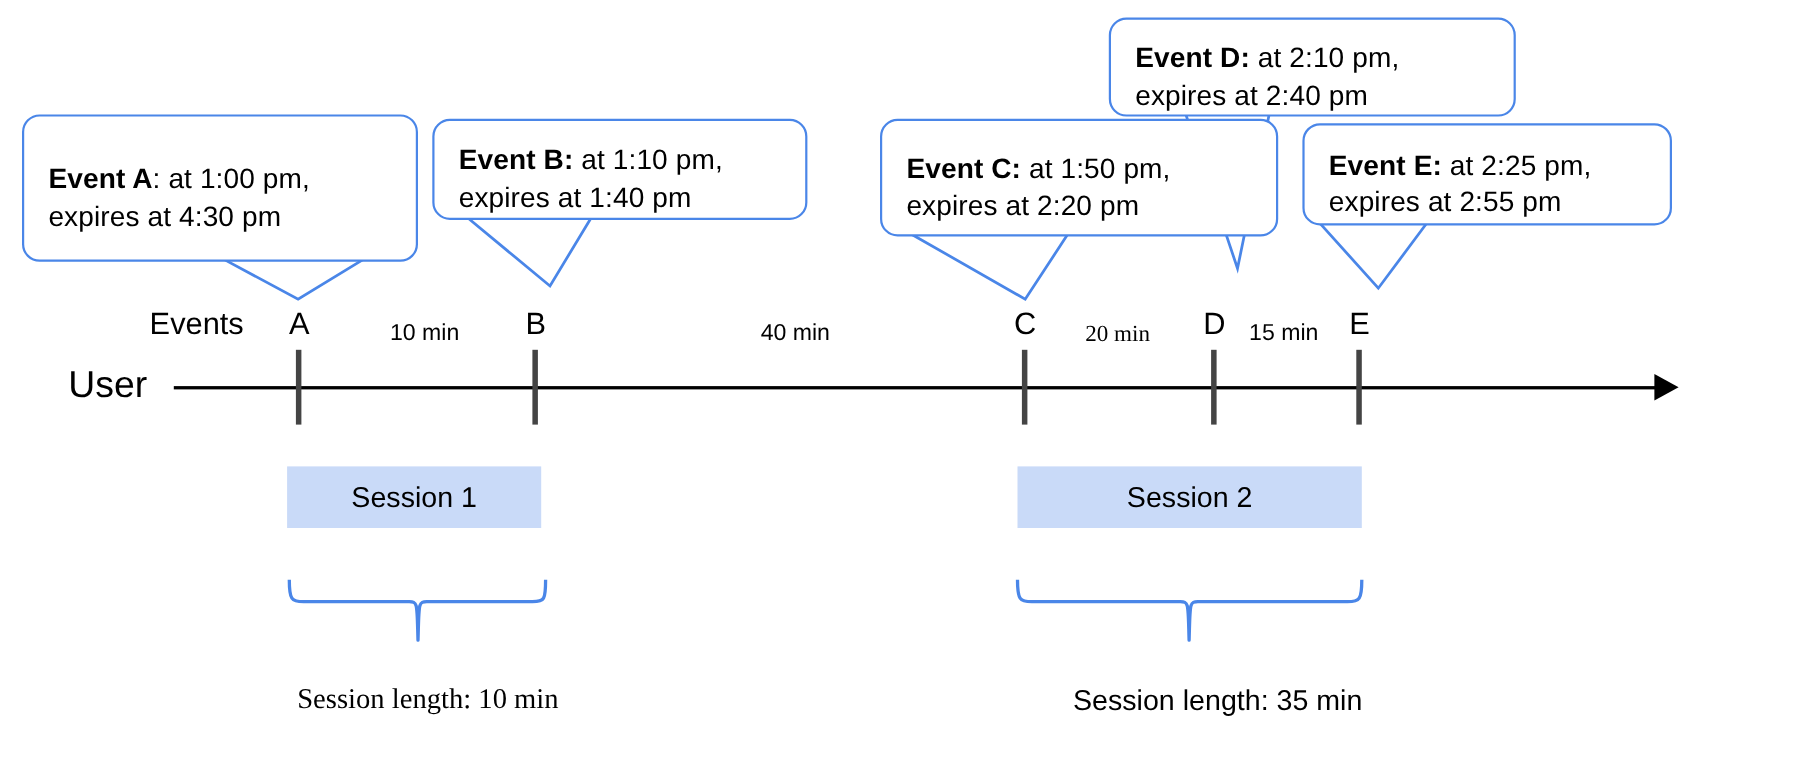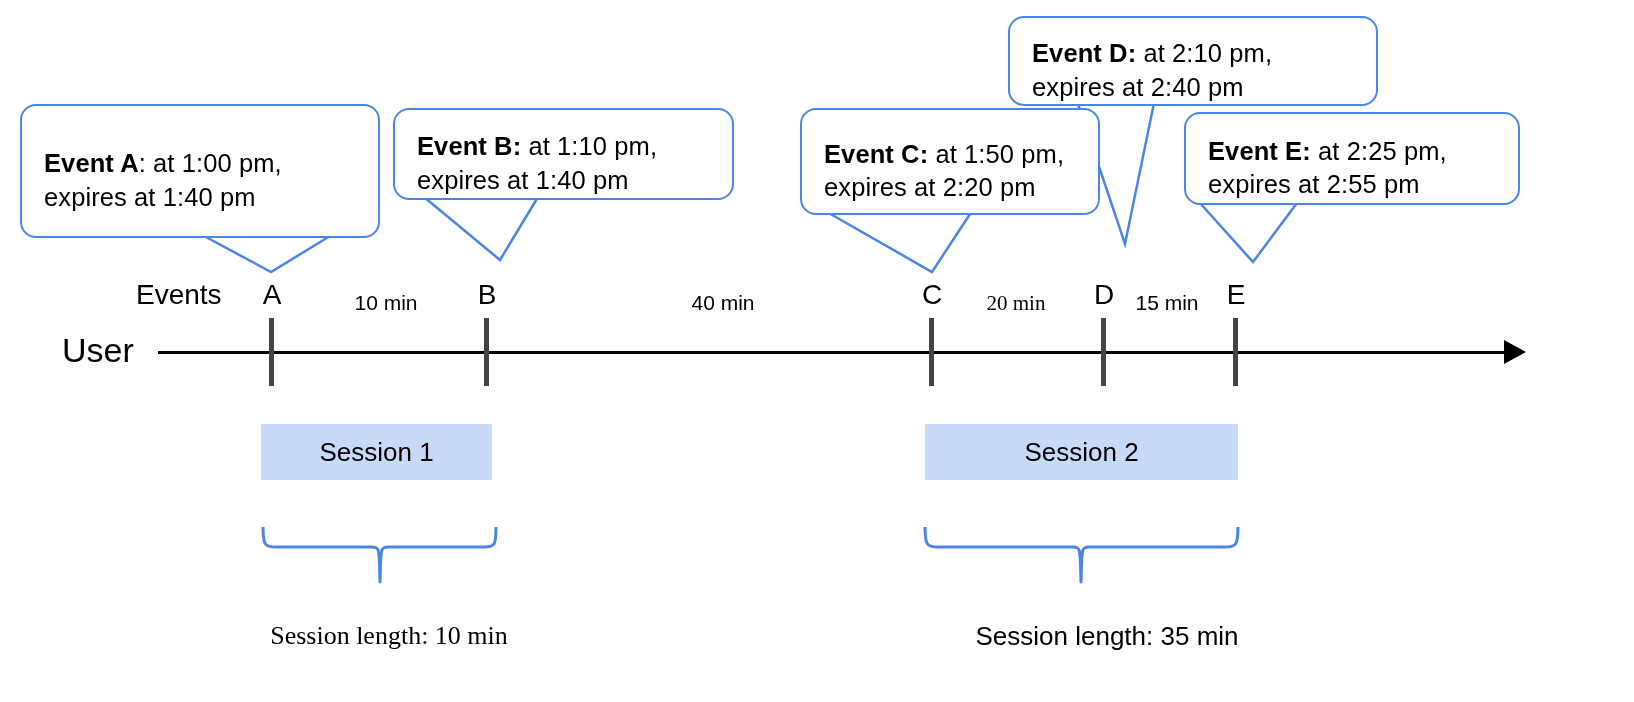--- a/index.html
+++ b/index.html
@@ -93,32 +93,32 @@
     <path class="nofill" d="M 827 212 L 932 272 L 972 211"></path>
 
     <path class="nofill" d="M 1154 103 L 1125 244 L 1078 104"></path>
 
     <path class="nofill" d="M 1200 203 L 1253 262 L 1297 203"></path>
   </svg>
 
   <div class="callout" style="left:20px;top:104px;width:360px;height:134px;">
     <div class="txt">
       <b>Event A</b><span>:</span><span> at 1:00 pm,
-expires at 1:40 pm</span>
+expires at 4:30 pm</span>
     </div>
   </div>
 
   <div class="callout" style="left:393px;top:108px;width:341px;height:92px;">
     <div class="txt">
       <b><span>Event B</span><span>:</span></b><span> at 1:10 pm,
 expires at 1:40 pm</span>
     </div>
   </div>
 
-  <div class="callout" style="left:800px;top:108px;width:300px;height:107px;">
+  <div class="callout" style="left:800px;top:108px;width:362px;height:107px;">
     <div class="txt">
       <b><span>Event C</span><span>:</span></b><span> at 1:50 pm,
 expires at 2:20 pm</span>
     </div>
   </div>
 
   <div class="callout" style="left:1008px;top:16px;width:370px;height:90px;">
     <div class="txt">
       <b><span>Event D</span><span>:</span></b><span> at 2:10 pm,
 expires at 2:40 pm</span>

